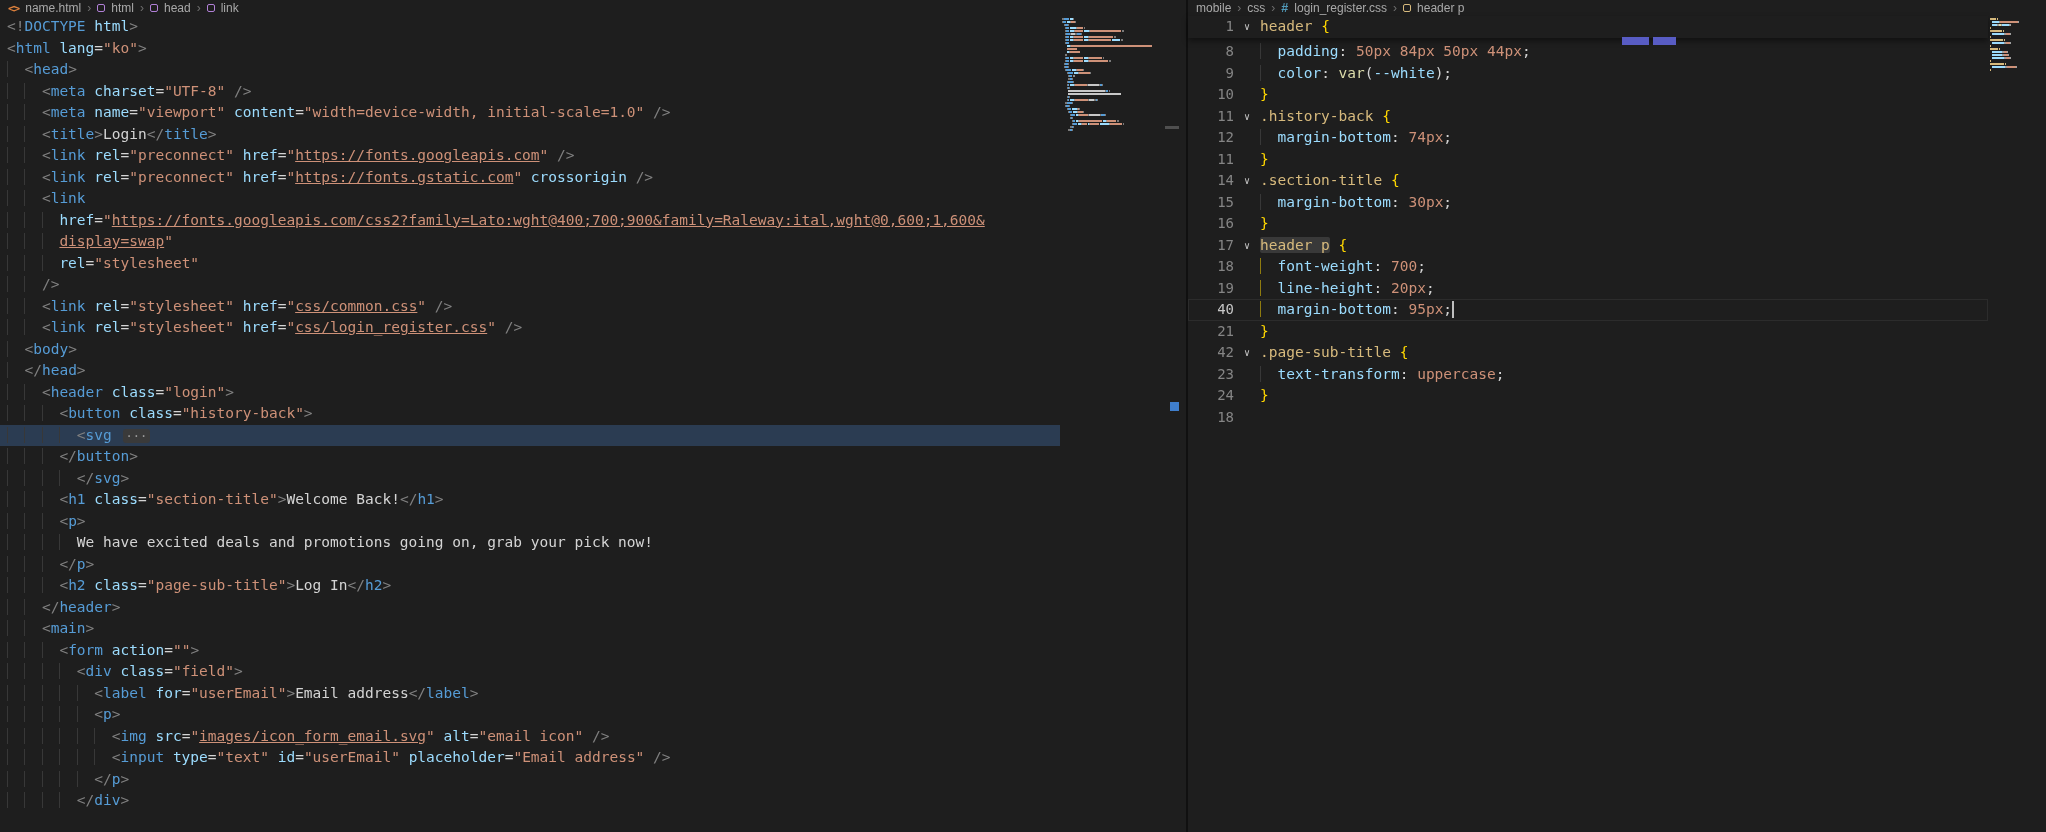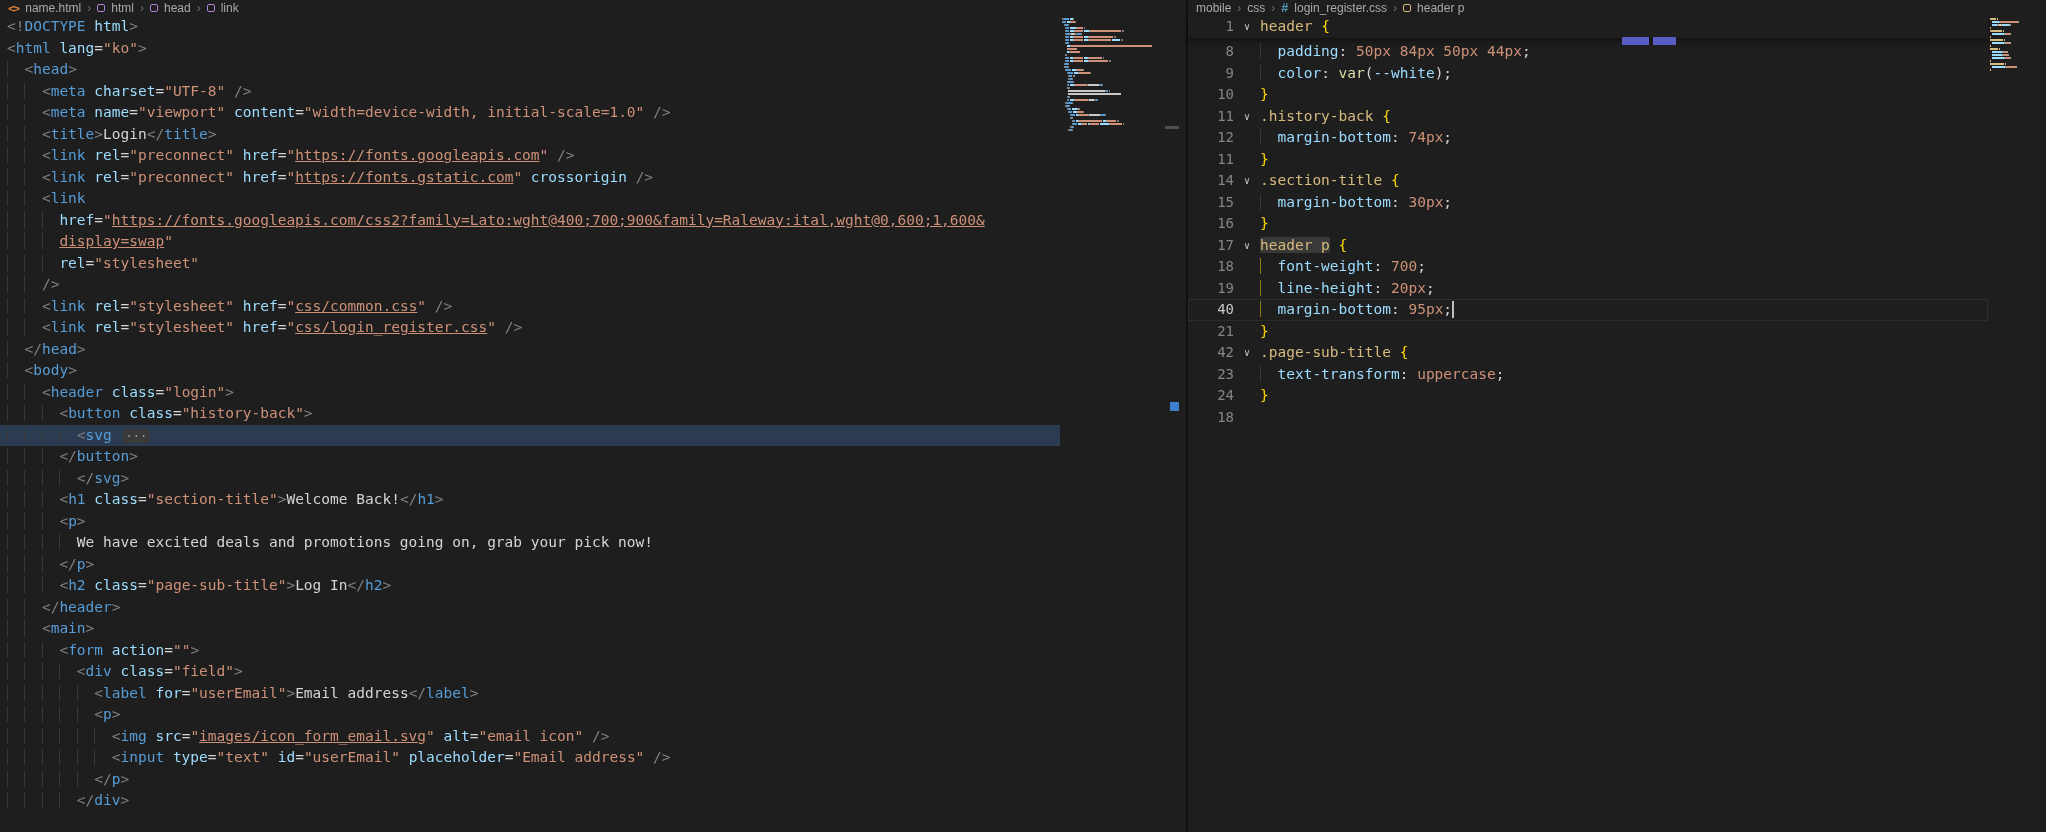--- a/index.html
+++ b/index.html
@@ -96,22 +96,22 @@
       <div class="code-line"><span class="tk-ind">    </span><span class="tk-pt">&lt;</span><span class="tk-tg">title</span><span class="tk-pt">&gt;</span><span class="tk-tx">Login</span><span class="tk-pt">&lt;/</span><span class="tk-tg">title</span><span class="tk-pt">&gt;</span></div>
       <div class="code-line"><span class="tk-ind">    </span><span class="tk-pt">&lt;</span><span class="tk-tg">link</span><span class="tk-tx"> </span><span class="tk-at">rel</span><span class="tk-eq">=</span><span class="tk-st">"preconnect"</span><span class="tk-tx"> </span><span class="tk-at">href</span><span class="tk-eq">=</span><span class="tk-st">"</span><span class="tk-lk">https://fonts.googleapis.com</span><span class="tk-st">"</span><span class="tk-tx"> </span><span class="tk-pt">/&gt;</span></div>
       <div class="code-line"><span class="tk-ind">    </span><span class="tk-pt">&lt;</span><span class="tk-tg">link</span><span class="tk-tx"> </span><span class="tk-at">rel</span><span class="tk-eq">=</span><span class="tk-st">"preconnect"</span><span class="tk-tx"> </span><span class="tk-at">href</span><span class="tk-eq">=</span><span class="tk-st">"</span><span class="tk-lk">https://fonts.gstatic.com</span><span class="tk-st">"</span><span class="tk-tx"> </span><span class="tk-at">crossorigin</span><span class="tk-tx"> </span><span class="tk-pt">/&gt;</span></div>
       <div class="code-line"><span class="tk-ind">    </span><span class="tk-pt">&lt;</span><span class="tk-tg">link</span></div>
       <div class="code-line"><span class="tk-ind">      </span><span class="tk-at">href</span><span class="tk-eq">=</span><span class="tk-st">"</span><span class="tk-lk">https://fonts.googleapis.com/css2?family=Lato:wght@400;700;900&amp;family=Raleway:ital,wght@0,600;1,600&amp;</span></div>
       <div class="code-line"><span class="tk-ind">      </span><span class="tk-lk">display=swap</span><span class="tk-st">"</span></div>
       <div class="code-line"><span class="tk-ind">      </span><span class="tk-at">rel</span><span class="tk-eq">=</span><span class="tk-st">"stylesheet"</span></div>
       <div class="code-line"><span class="tk-ind">    </span><span class="tk-pt">/&gt;</span></div>
       <div class="code-line"><span class="tk-ind">    </span><span class="tk-pt">&lt;</span><span class="tk-tg">link</span><span class="tk-tx"> </span><span class="tk-at">rel</span><span class="tk-eq">=</span><span class="tk-st">"stylesheet"</span><span class="tk-tx"> </span><span class="tk-at">href</span><span class="tk-eq">=</span><span class="tk-st">"</span><span class="tk-lk">css/common.css</span><span class="tk-st">"</span><span class="tk-tx"> </span><span class="tk-pt">/&gt;</span></div>
       <div class="code-line"><span class="tk-ind">    </span><span class="tk-pt">&lt;</span><span class="tk-tg">link</span><span class="tk-tx"> </span><span class="tk-at">rel</span><span class="tk-eq">=</span><span class="tk-st">"stylesheet"</span><span class="tk-tx"> </span><span class="tk-at">href</span><span class="tk-eq">=</span><span class="tk-st">"</span><span class="tk-lk">css/login_register.css</span><span class="tk-st">"</span><span class="tk-tx"> </span><span class="tk-pt">/&gt;</span></div>
+      <div class="code-line"><span class="tk-ind">  </span><span class="tk-pt">&lt;</span><span class="tk-tg">body</span><span class="tk-pt">&gt;</span></div>
       <div class="code-line"><span class="tk-ind">  </span><span class="tk-pt">&lt;/</span><span class="tk-tg">head</span><span class="tk-pt">&gt;</span></div>
-      <div class="code-line"><span class="tk-ind">  </span><span class="tk-pt">&lt;</span><span class="tk-tg">body</span><span class="tk-pt">&gt;</span></div>
       <div class="code-line"><span class="tk-ind">    </span><span class="tk-pt">&lt;</span><span class="tk-tg">header</span><span class="tk-tx"> </span><span class="tk-at">class</span><span class="tk-eq">=</span><span class="tk-st">"login"</span><span class="tk-pt">&gt;</span></div>
       <div class="code-line"><span class="tk-ind">      </span><span class="tk-pt">&lt;</span><span class="tk-tg">button</span><span class="tk-tx"> </span><span class="tk-at">class</span><span class="tk-eq">=</span><span class="tk-st">"history-back"</span><span class="tk-pt">&gt;</span></div>
       <div class="code-line hl"><span class="tk-ind">        </span><span class="tk-pt">&lt;</span><span class="tk-tg">svg</span><span class="tk-tx"> </span><span class="tk-fd">···</span></div>
       <div class="code-line"><span class="tk-ind">      </span><span class="tk-pt">&lt;/</span><span class="tk-tg">button</span><span class="tk-pt">&gt;</span></div>
       <div class="code-line"><span class="tk-ind">        </span><span class="tk-pt">&lt;/</span><span class="tk-tg">svg</span><span class="tk-pt">&gt;</span></div>
       <div class="code-line"><span class="tk-ind">      </span><span class="tk-pt">&lt;</span><span class="tk-tg">h1</span><span class="tk-tx"> </span><span class="tk-at">class</span><span class="tk-eq">=</span><span class="tk-st">"section-title"</span><span class="tk-pt">&gt;</span><span class="tk-tx">Welcome Back!</span><span class="tk-pt">&lt;/</span><span class="tk-tg">h1</span><span class="tk-pt">&gt;</span></div>
       <div class="code-line"><span class="tk-ind">      </span><span class="tk-pt">&lt;</span><span class="tk-tg">p</span><span class="tk-pt">&gt;</span></div>
       <div class="code-line"><span class="tk-ind">        </span><span class="tk-tx">We have excited deals and promotions going on, grab your pick now!</span></div>
       <div class="code-line"><span class="tk-ind">      </span><span class="tk-pt">&lt;/</span><span class="tk-tg">p</span><span class="tk-pt">&gt;</span></div>
       <div class="code-line"><span class="tk-ind">      </span><span class="tk-pt">&lt;</span><span class="tk-tg">h2</span><span class="tk-tx"> </span><span class="tk-at">class</span><span class="tk-eq">=</span><span class="tk-st">"page-sub-title"</span><span class="tk-pt">&gt;</span><span class="tk-tx">Log In</span><span class="tk-pt">&lt;/</span><span class="tk-tg">h2</span><span class="tk-pt">&gt;</span></div>

